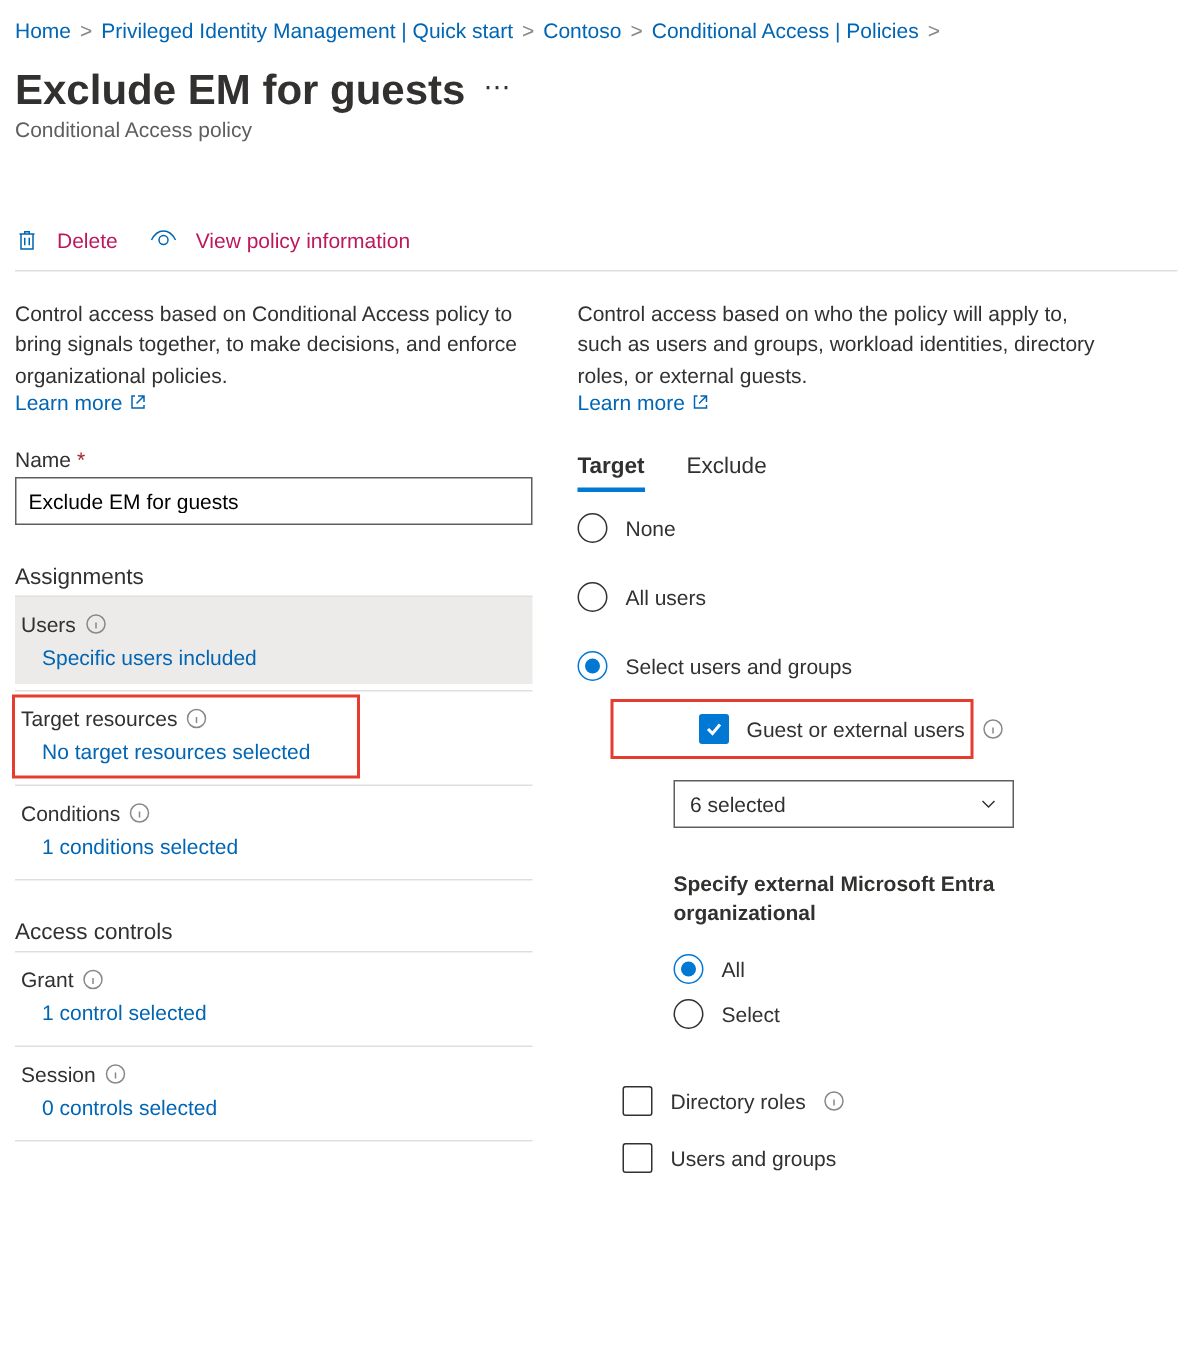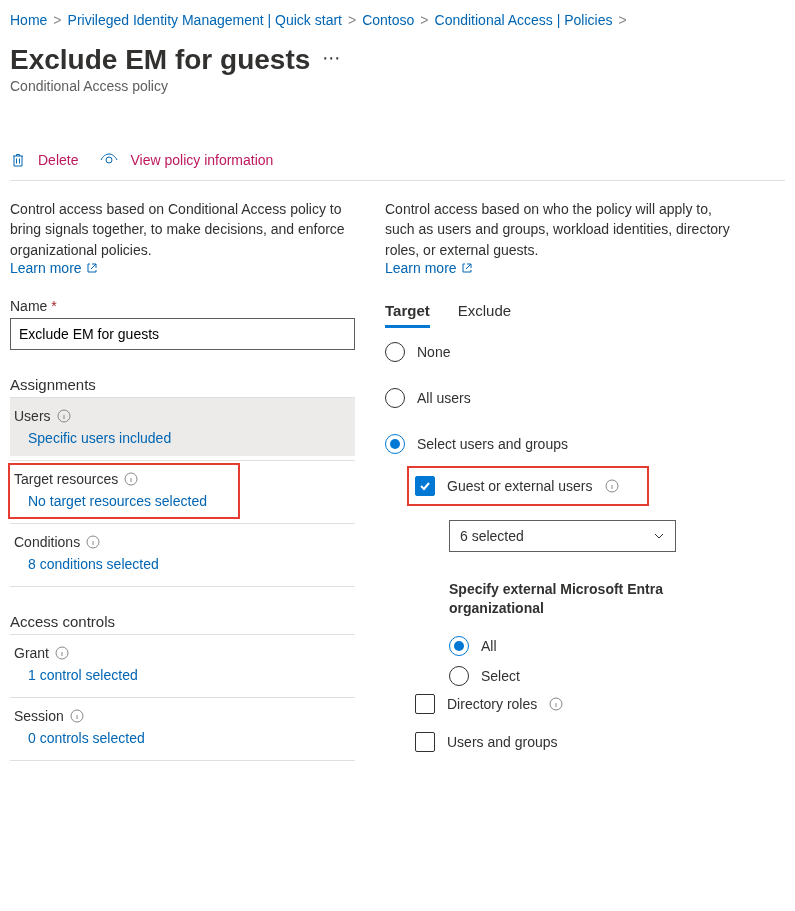--- a/index.html
+++ b/index.html
@@ -35,25 +35,25 @@
   .tab { font-size: 15px; padding: 6px 0; cursor: pointer; color: #323130; }
   .tab.active { font-weight: 600; border-bottom: 3px solid #0078d4; }
   .radio-group { margin-top: 14px; display: flex; flex-direction: column; gap: 26px; }
   .opt-row { display: flex; align-items: center; gap: 12px; cursor: pointer; }
   .radio { width: 20px; height: 20px; border: 1px solid #323130; border-radius: 50%; display: flex; align-items: center; justify-content: center; flex-shrink: 0; }
   .radio.checked { border-color: #0078d4; }
   .radio.checked::after { content: ""; width: 10px; height: 10px; background: #0078d4; border-radius: 50%; }
   .checkbox { width: 20px; height: 20px; border: 1px solid #323130; border-radius: 2px; display: flex; align-items: center; justify-content: center; flex-shrink: 0; background: #fff; }
   .checkbox.checked { background: #0078d4; border-color: #0078d4; color: #fff; }
   .nested { margin-left: 30px; margin-top: 14px; display: flex; flex-direction: column; gap: 12px; }
-  .guest-row { display: flex; align-items: center; gap: 12px; position: relative; padding: 8px 10px 8px 0; }
+  .guest-row { display: flex; align-items: center; gap: 12px; position: relative; padding: 8px 10px 8px 0; justify-content: center; }
   .dropdown { width: 227px; height: 32px; border: 1px solid #605e5c; display: flex; align-items: center; justify-content: space-between; padding: 0 10px; cursor: pointer; margin-left: 34px; margin-top: 4px; }
   .sub-heading { font-weight: 600; margin: 16px 0 6px 34px; line-height: 1.35; }
   .sub-radio-group { margin-left: 34px; display: flex; flex-direction: column; gap: 10px; }
-  .check-group { margin-top: 8px; margin-left: 30px; display: flex; flex-direction: column; gap: 18px; }
+  .check-group { margin-top: 38px; margin-left: 30px; display: flex; flex-direction: column; gap: 18px; }
   svg { display: block; }
   .highlight-wrap { position: relative; }
 </style>
 </head>
 <body>
 
 <div class="page">
   <nav class="breadcrumb">
     <a href="#">Home</a>
     <span class="sep">&gt;</span>
@@ -139,21 +139,21 @@
       <div class="sec-divider"></div>
 
       <div class="assign-item">
         <div class="assign-label">
           <span>Conditions</span>
           <svg class="info-icon" viewBox="0 0 14 14" fill="none" stroke="#888" stroke-width="1">
               <circle cx="7" cy="7" r="6"></circle>
               <path d="M7 6v4M7 4h0"></path>
             </svg>
         </div>
-        <span class="assign-link">8 conditions selected</span>
+        <span class="assign-link">1 conditions selected</span>
       </div>
       <div class="sec-divider"></div>
 
       <div class="section-head">Access controls</div>
       <div class="sec-divider"></div>
 
       <div class="assign-item">
         <div class="assign-label">
           <span>Grant</span>
           <svg class="info-icon" viewBox="0 0 14 14" fill="none" stroke="#888" stroke-width="1">

